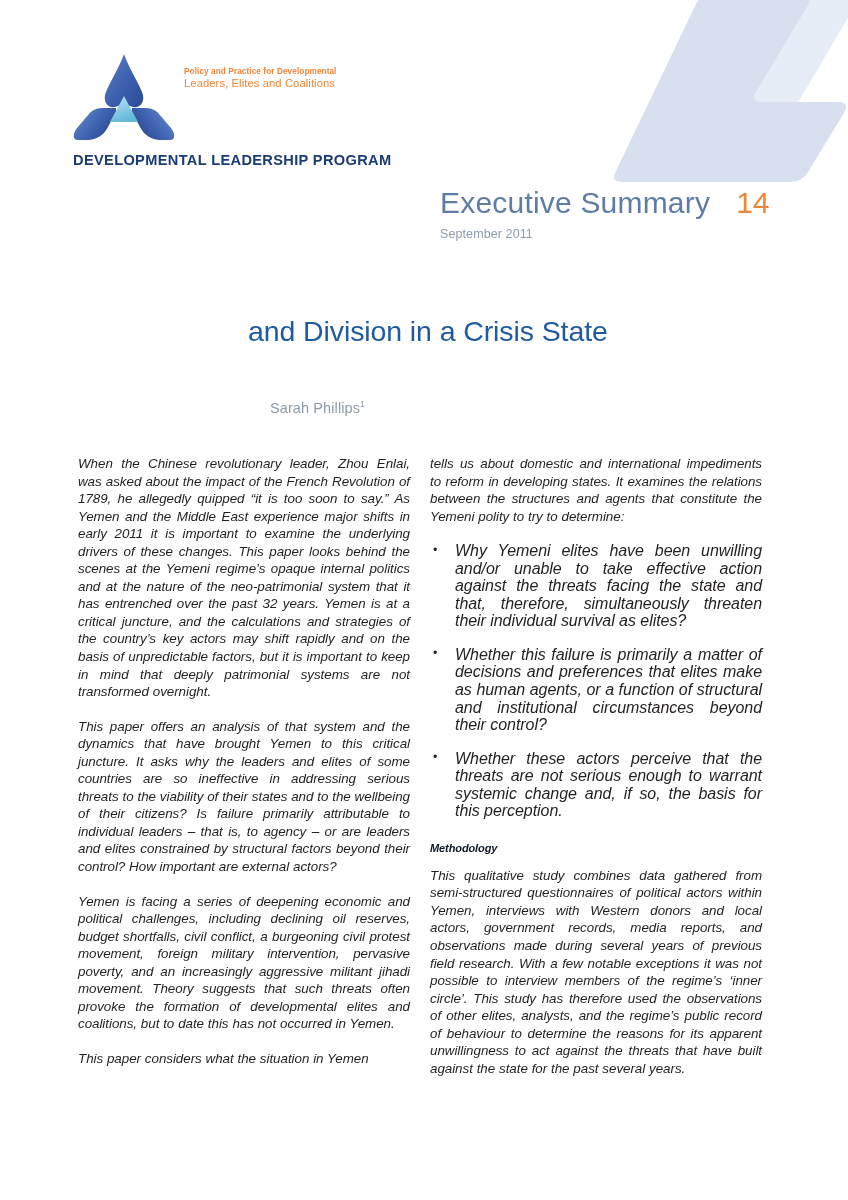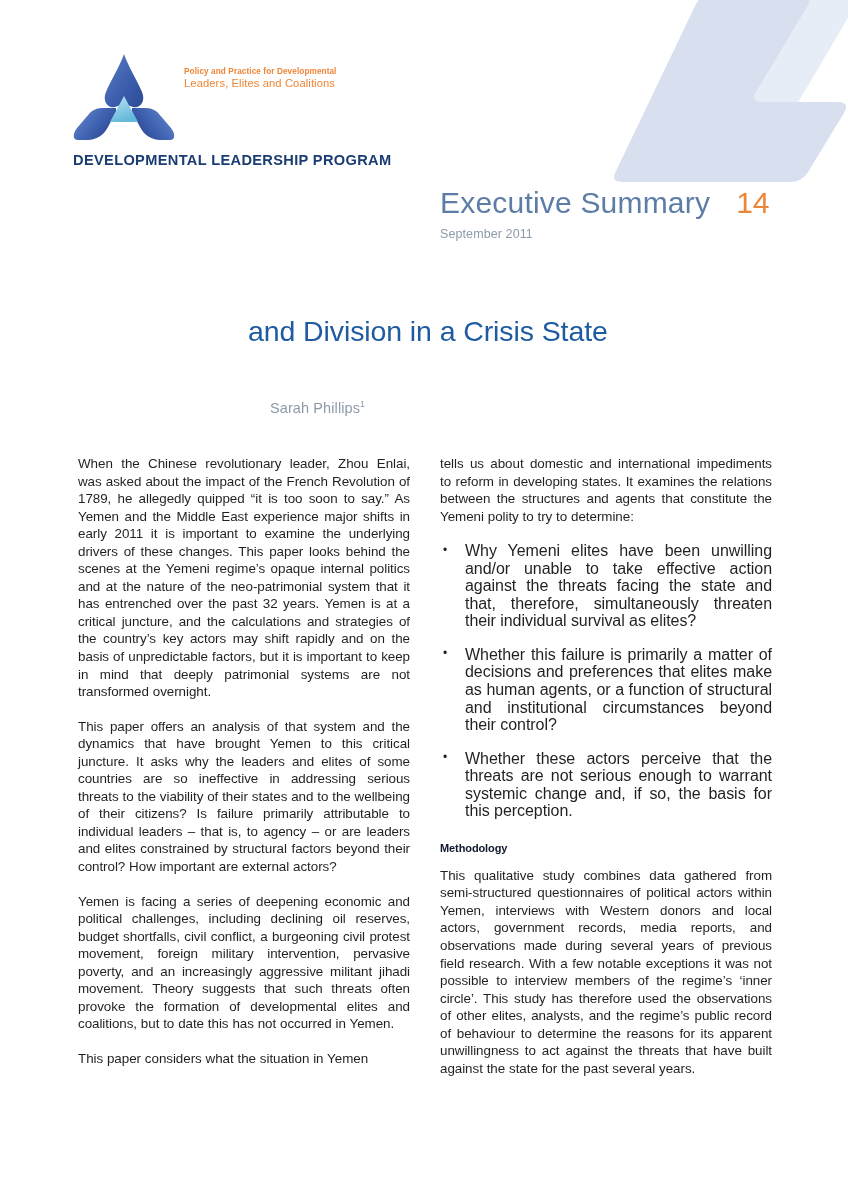--- a/index.html
+++ b/index.html
@@ -146,21 +146,22 @@
     line-height: 0;
   }
 
   
   #body-columns {
     position: absolute;
     left: 78px;
     top: 455px;
     width: 694px;
     display: flex;
-    gap: 30px;
+    gap: 20px;
+    font-style: italic;
   }
   .column {
     width: 332px;
   }
   .para {
     font-size: 13.4px;
     line-height: 17.55px;
     text-align: justify;
     margin: 0 0 17px 0;
     color: #231f20;

